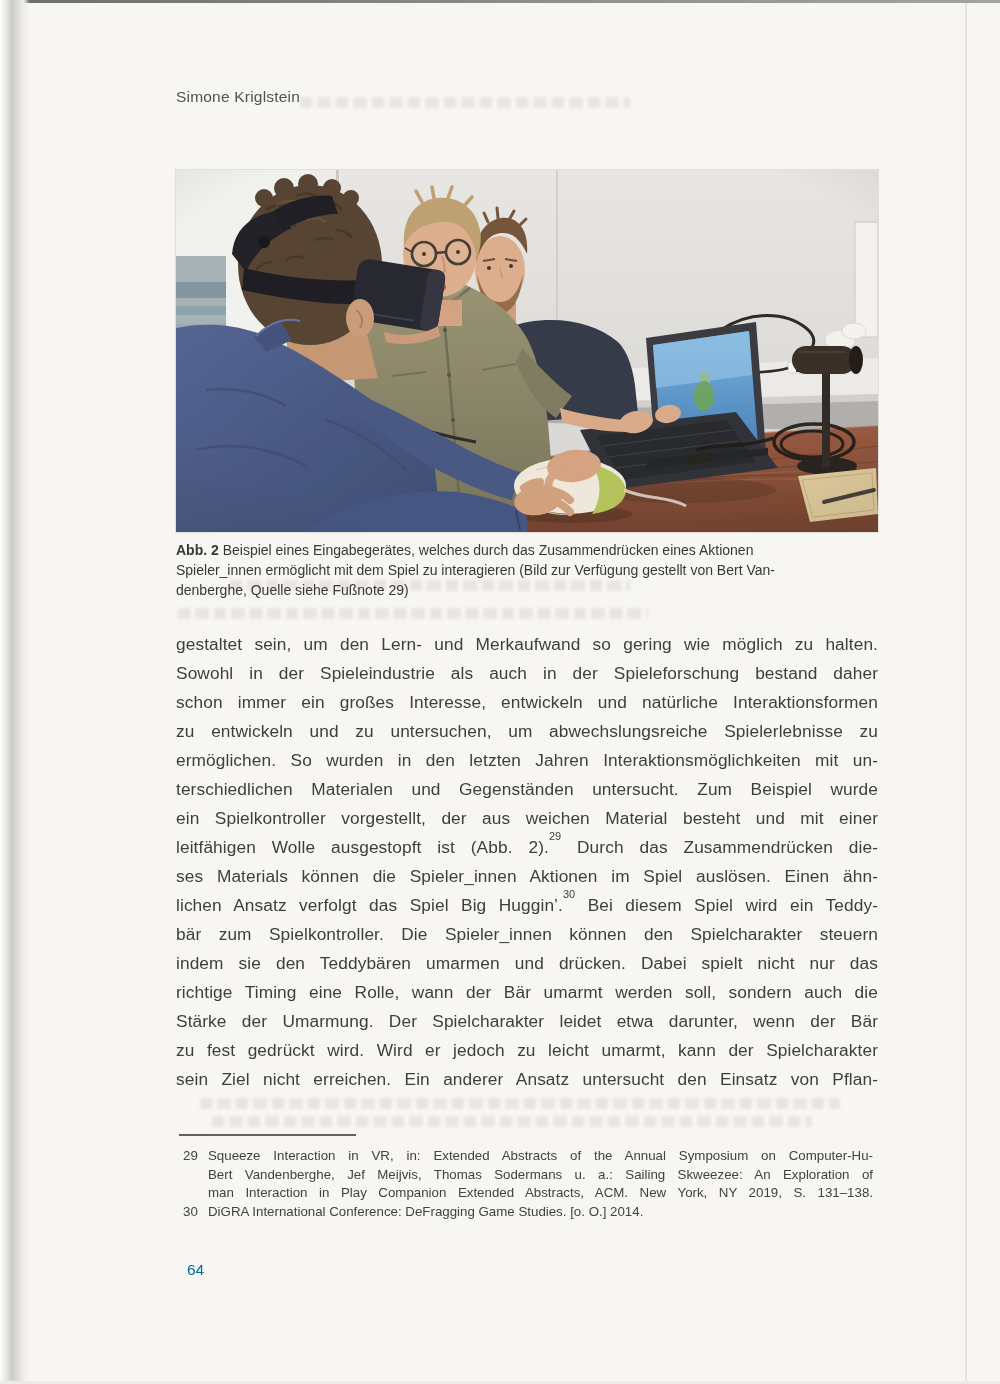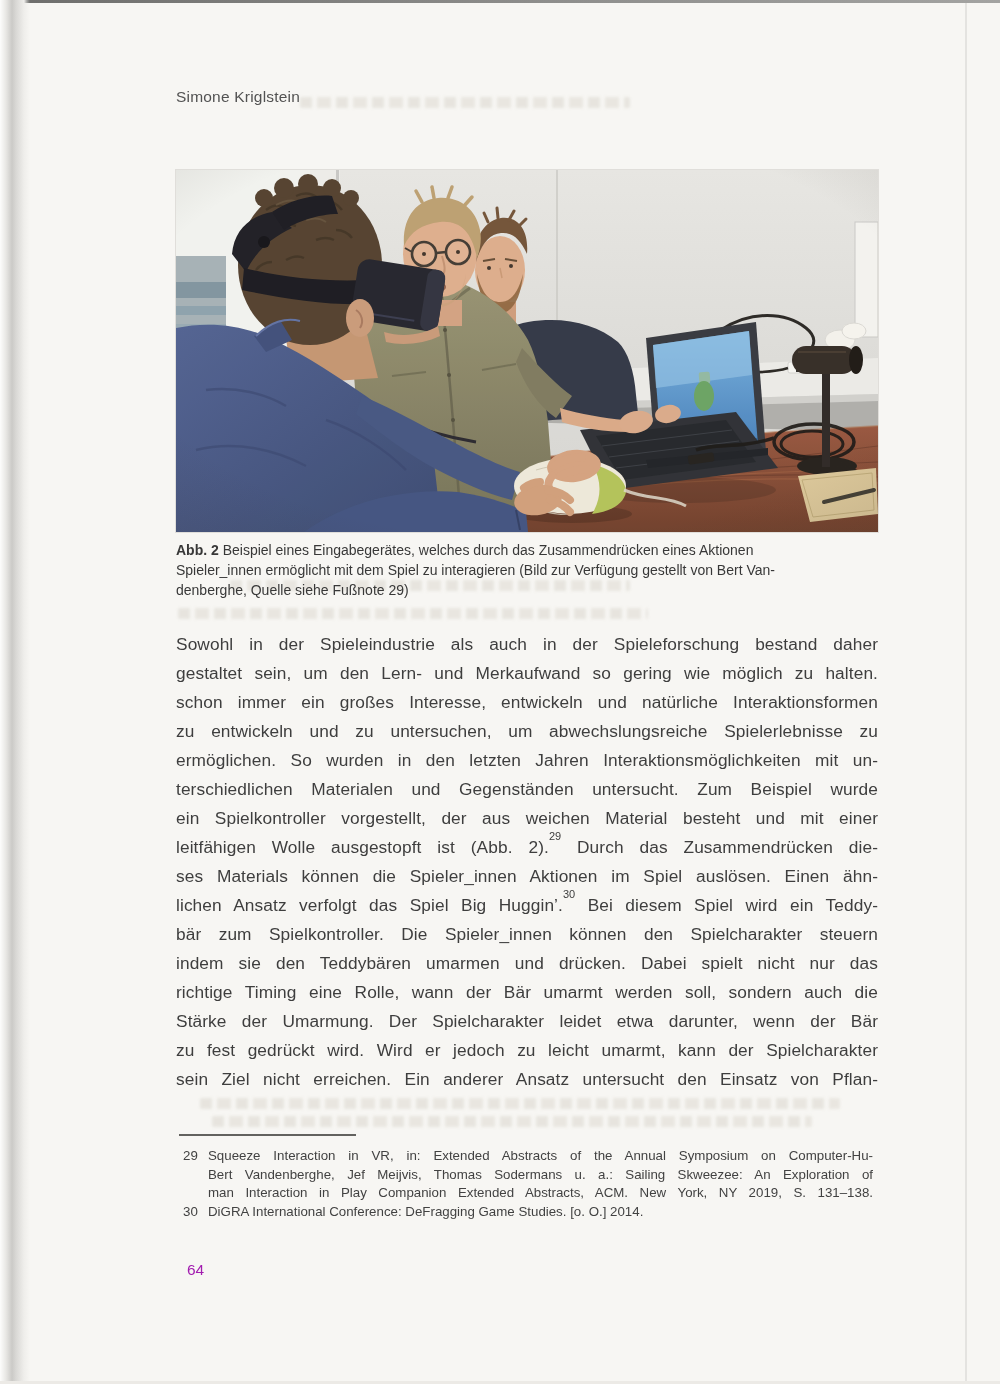--- a/index.html
+++ b/index.html
@@ -34,21 +34,21 @@
 
   .fnrule{position:absolute;left:179px;top:1134px;width:177px;height:2px;background:#63625f;}
 
   .footnotes{position:absolute;left:183px;top:1147px;width:690px;font-size:13.3px;line-height:18.6px;color:#424242;}
   .fnrow{display:flex;}
   .fnnum{width:25px;flex:0 0 25px;}
   .fnlines{flex:1;}
   .fline{text-align:justify;text-align-last:justify;}
   .fline.last{text-align-last:left;}
 
-  .pagenum{position:absolute;left:187px;top:1261px;font-size:15.5px;color:#a21caf;}
+  .pagenum{position:absolute;left:187px;top:1261px;font-size:15.5px;color:#0369a1;}
 </style>
 </head>
 <body>
 
 <div class="scan">
   <div class="edge-top"></div>
   <div class="edge-left"></div>
   <div class="edge-right"></div>
   <div class="edge-bottom"></div>
 
@@ -318,22 +318,22 @@
     </svg>
   </figure>
 
   <div class="caption">
     <div class="cap-line"><b>Abb. 2</b><span> Beispiel eines Eingabegerätes, welches durch das Zusammendrücken eines Aktionen</span></div>
     <div class="cap-line">Spieler_innen ermöglicht mit dem Spiel zu interagieren (Bild zur Verfügung gestellt von Bert Van-</div>
     <div class="cap-line">denberghe, Quelle siehe Fußnote 29)</div>
   </div>
 
   <div class="bodytext" id="bodyLines">
+      <div class="bline">gestaltet sein, um den Lern- und Merkaufwand so gering wie möglich zu halten.</div>
       <div class="bline">Sowohl in der Spieleindustrie als auch in der Spieleforschung bestand daher</div>
-      <div class="bline">gestaltet sein, um den Lern- und Merkaufwand so gering wie möglich zu halten.</div>
       <div class="bline">schon immer ein großes Interesse, entwickeln und natürliche Interaktionsformen</div>
       <div class="bline">zu entwickeln und zu untersuchen, um abwechslungsreiche Spielerlebnisse zu</div>
       <div class="bline">ermöglichen. So wurden in den letzten Jahren Interaktionsmöglichkeiten mit un-</div>
       <div class="bline">terschiedlichen Materialen und Gegenständen untersucht. Zum Beispiel wurde</div>
       <div class="bline">ein Spielkontroller vorgestellt, der aus weichen Material besteht und mit einer</div>
       <div class="bline">leitfähigen Wolle ausgestopft ist (Abb. 2).<sup>29</sup> Durch das Zusammendrücken die-</div>
       <div class="bline">ses Materials können die Spieler_innen Aktionen im Spiel auslösen. Einen ähn-</div>
       <div class="bline">lichen Ansatz verfolgt das Spiel Big Huggin’.<sup>30</sup> Bei diesem Spiel wird ein Teddy-</div>
       <div class="bline">bär zum Spielkontroller. Die Spieler_innen können den Spielcharakter steuern</div>
       <div class="bline">indem sie den Teddybären umarmen und drücken. Dabei spielt nicht nur das</div>

